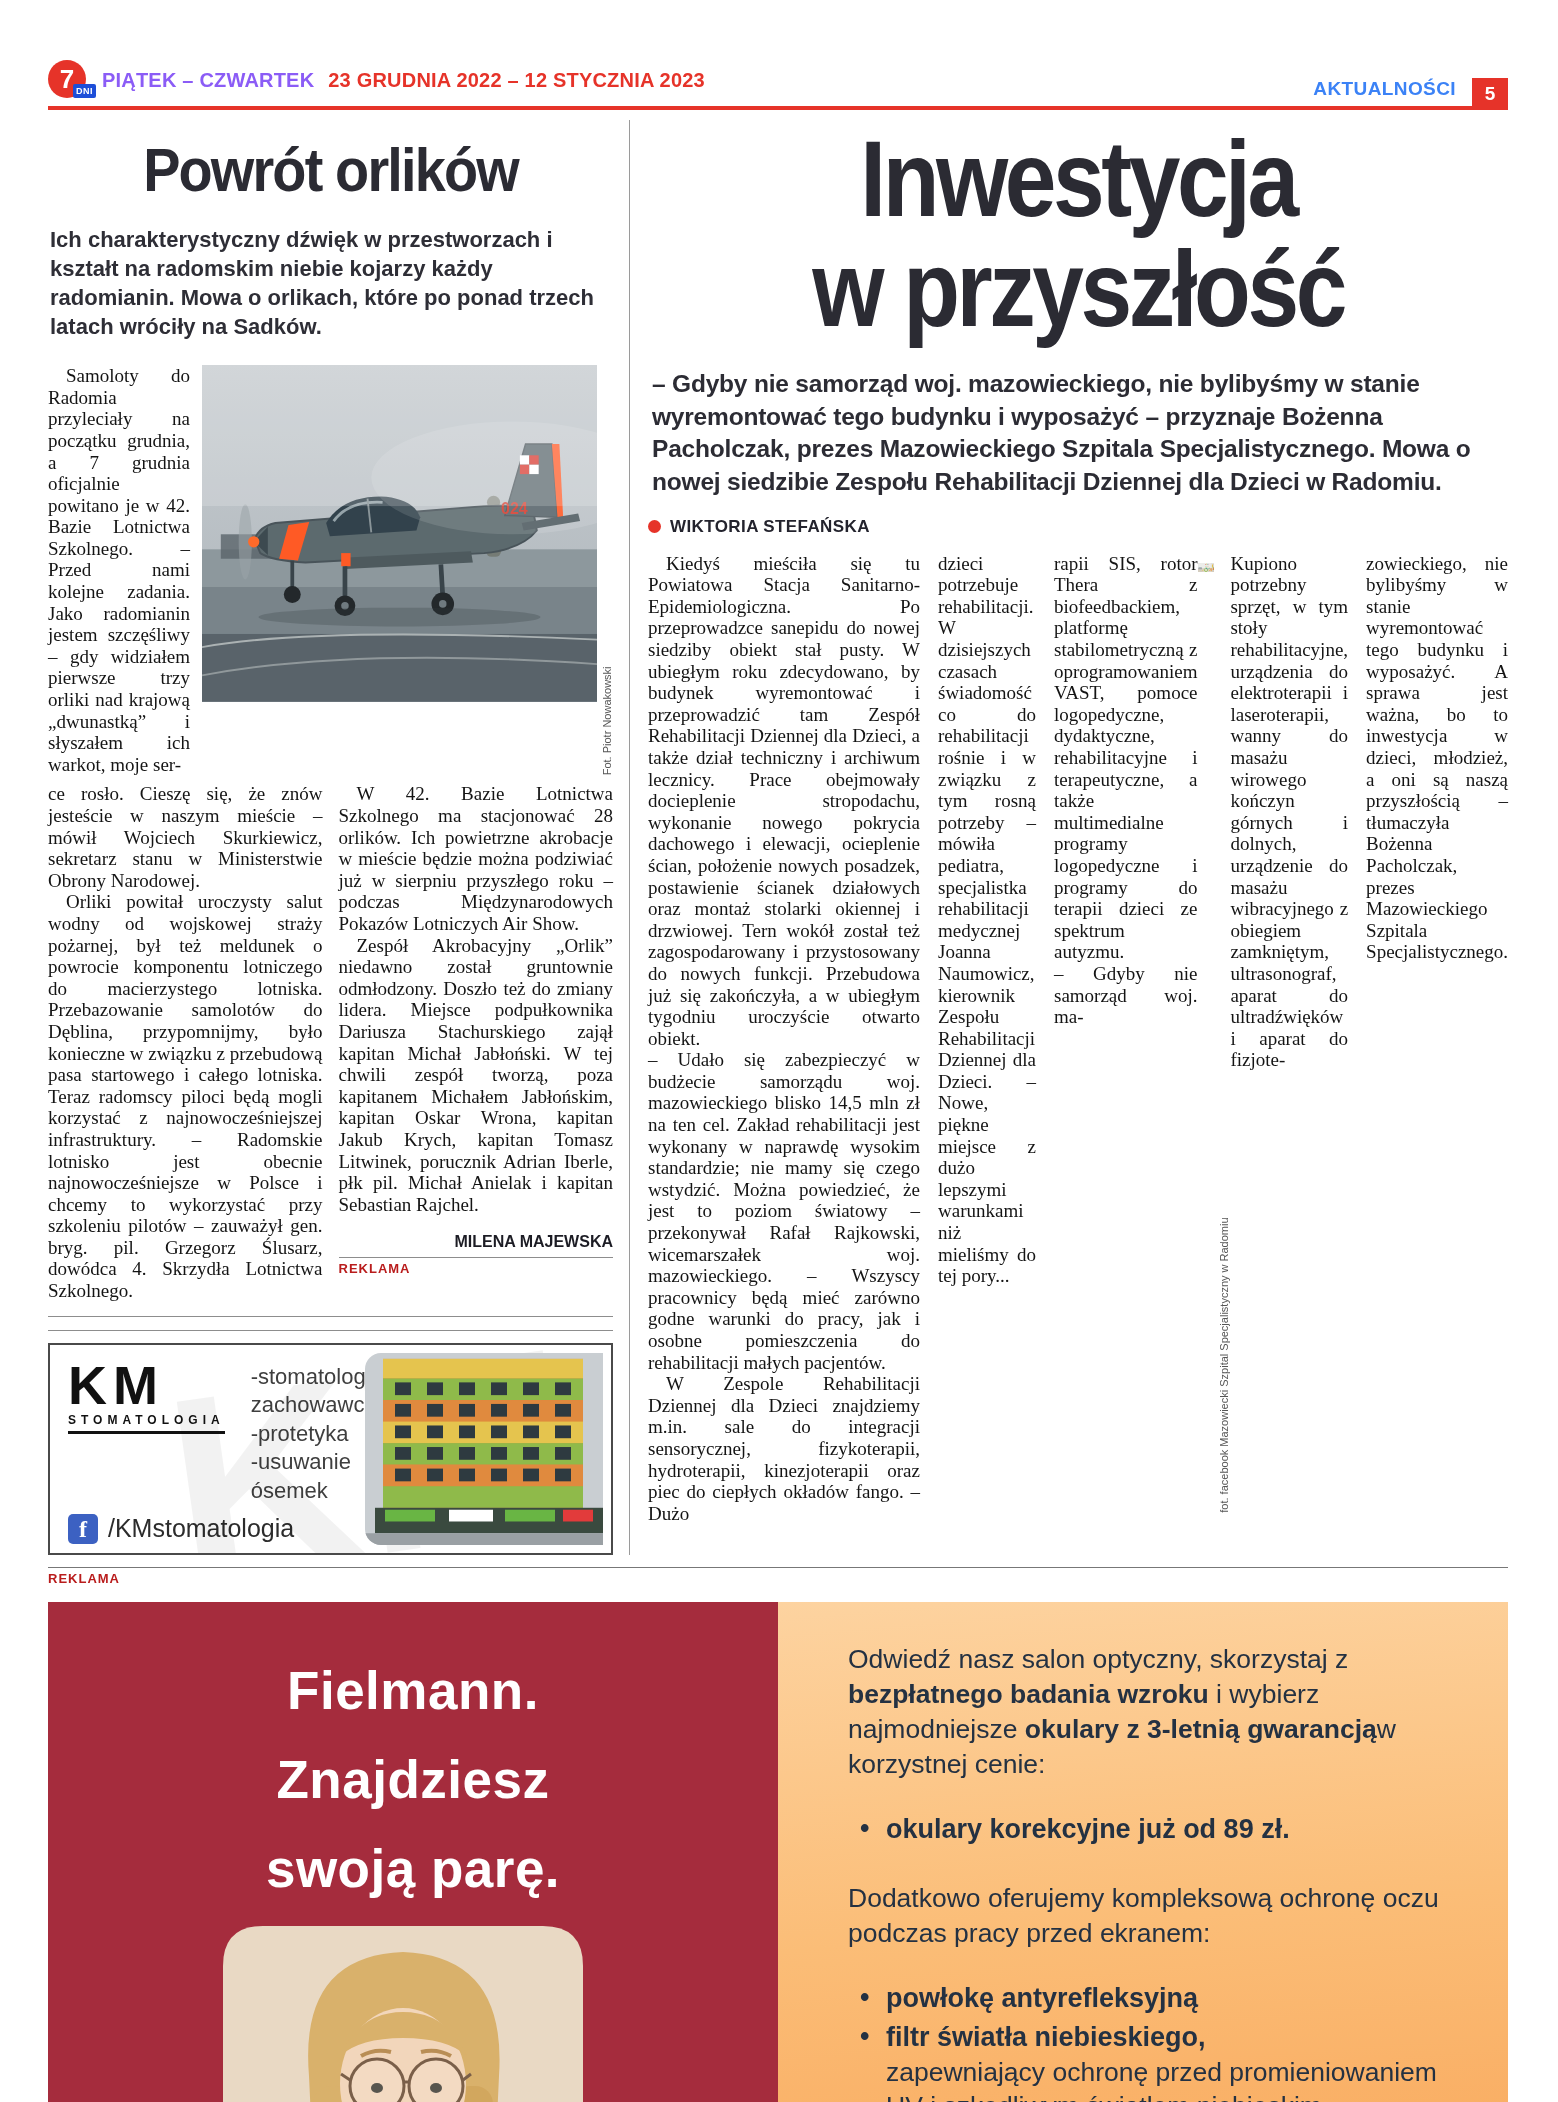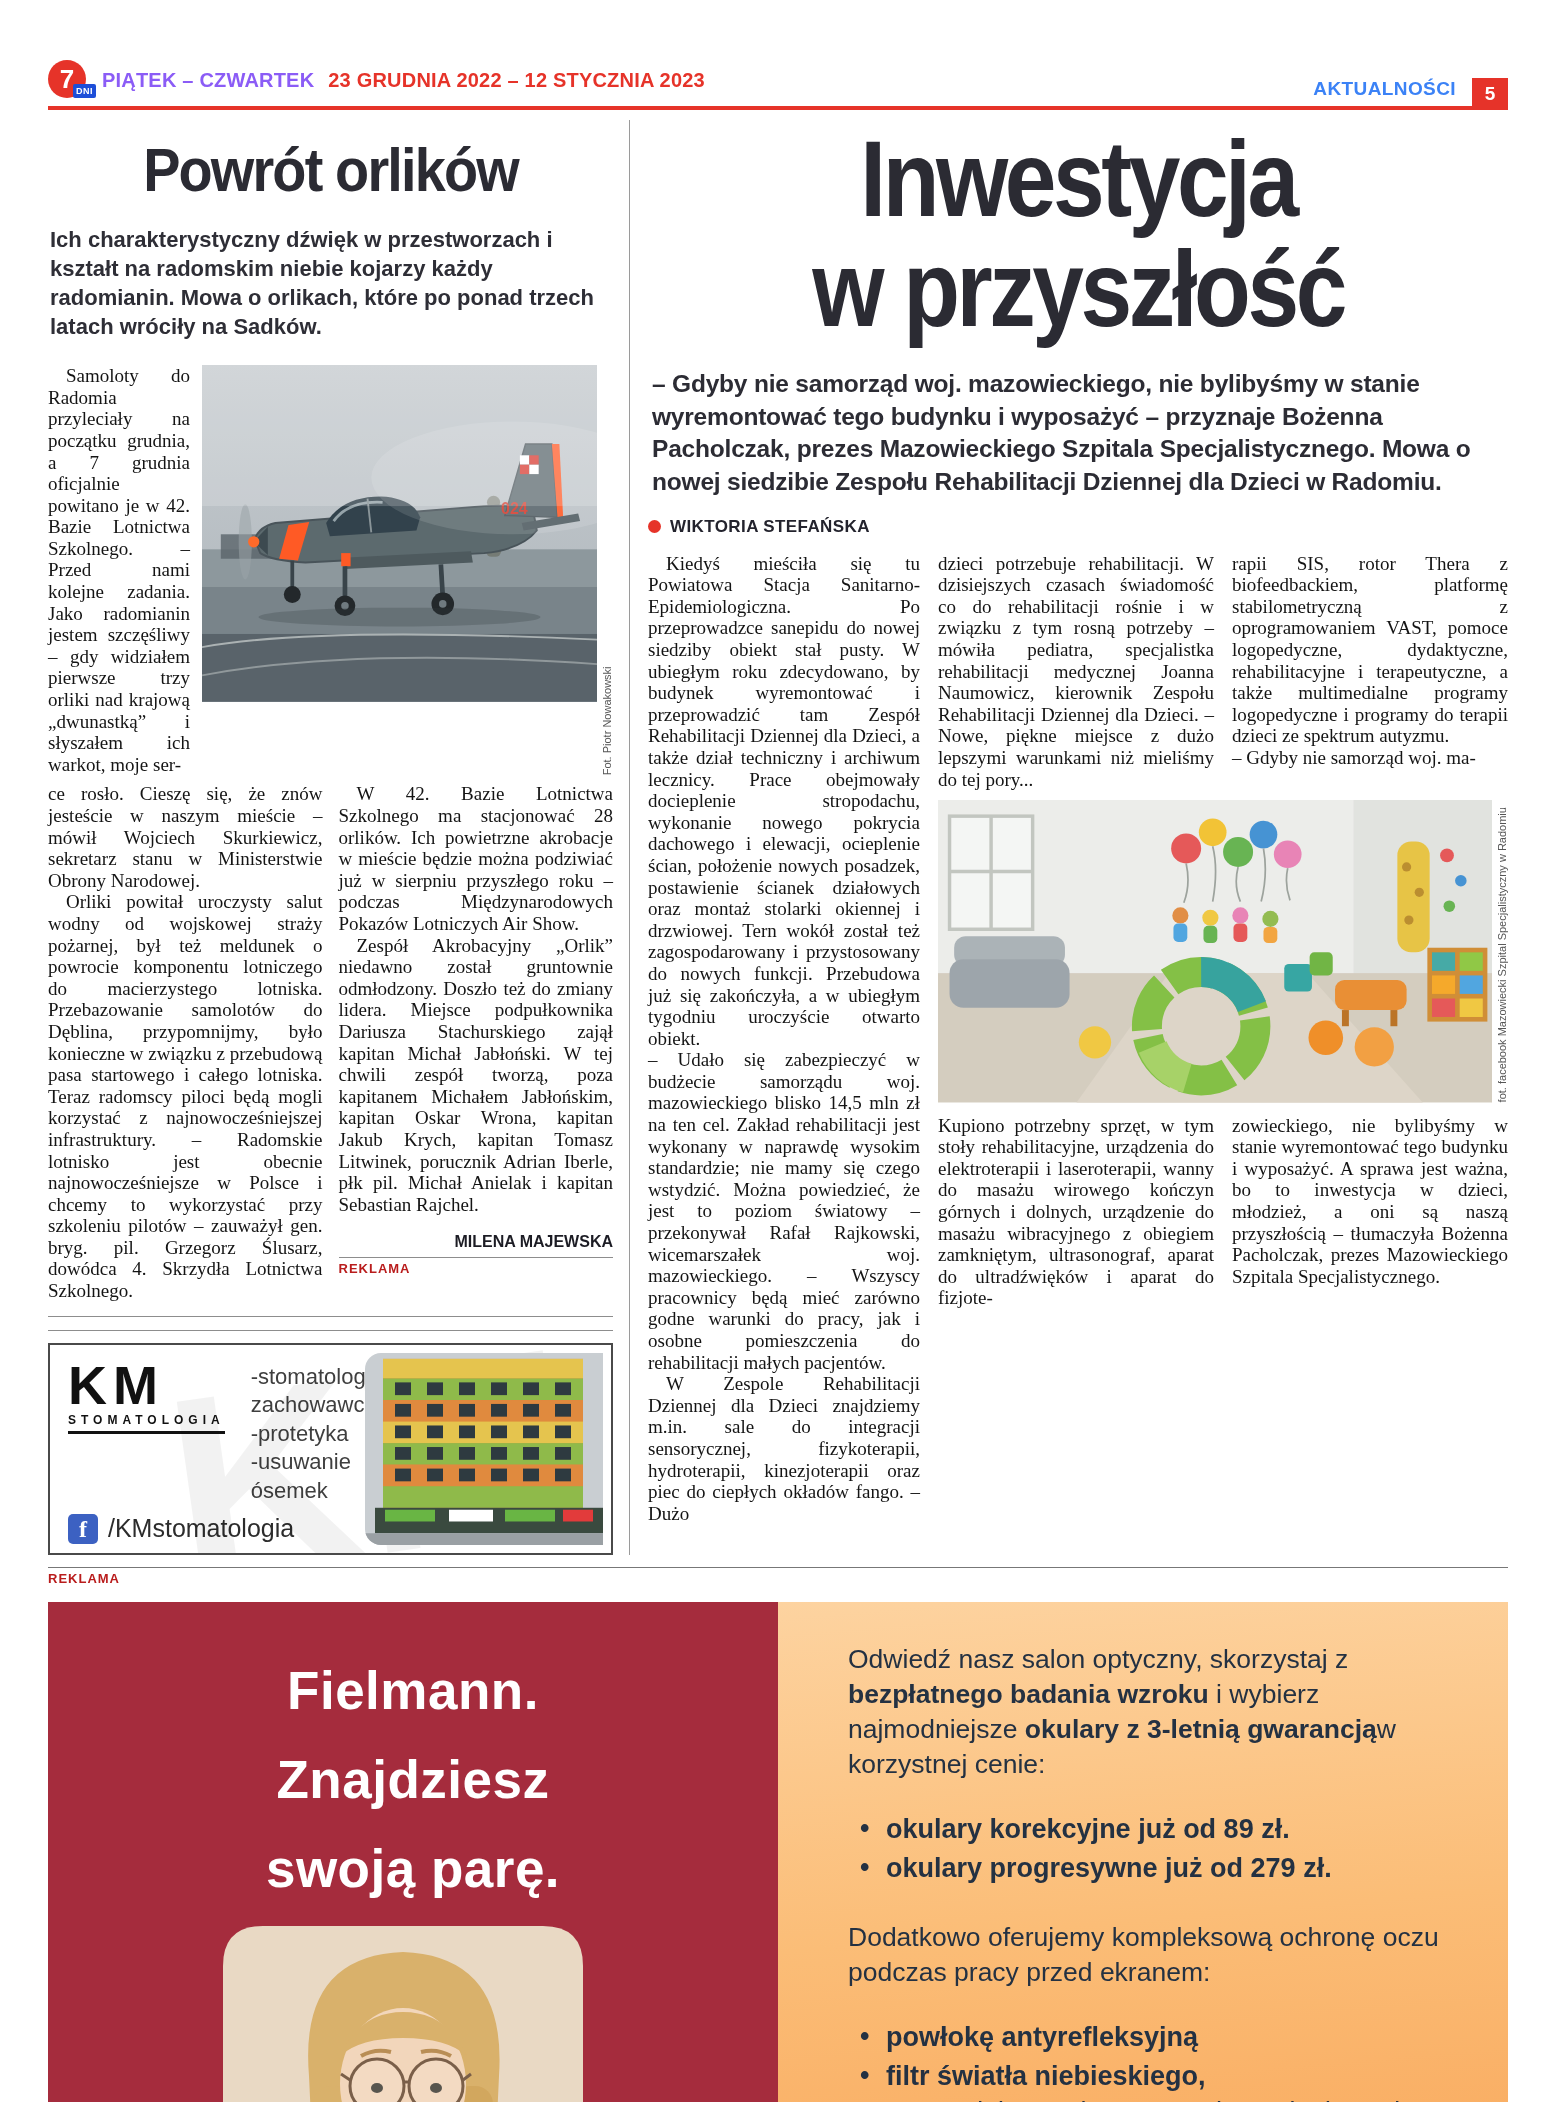--- a/index.html
+++ b/index.html
@@ -71,21 +71,21 @@
   
   h1.big-head { font:700 108px/1.02 "Liberation Sans",sans-serif; color:#2b2b33; text-align:center;
                 transform:scaleX(.86); transform-origin:center; letter-spacing:-4px; margin-top:4px; }
   .lead2 { font:600 24.5px/1.33 "Liberation Sans",sans-serif; color:#2c2c34; margin:24px 4px 18px; letter-spacing:-.2px;}
   .author-row { display:flex; align-items:center; gap:9px; margin:4px 0 16px; }
   .dot { width:13px; height:13px; border-radius:50%; background:#e63329; }
   .author-name { font:800 17px "Liberation Sans",sans-serif; color:#23232d; letter-spacing:.4px; }
   .cols-row { display:flex; gap:18px; }
   .rcol1 { width:272px; font-size:19px; line-height:21.6px; text-align:justify; }
   .rcol1 p.ind { text-indent:18px; }
-  .rcol23 { flex:1; display:flex; flex-direction:column; }
+  .rcol23 { flex:1; display:flex; flex-direction:row; }
   .r23row { display:flex; gap:18px; }
   .r23row > div { flex:1; font-size:19px; line-height:21.6px; text-align:justify; }
   .rehab-fig { position:relative; margin:10px 0 12px; padding-right:16px; }
   .rehab-fig svg { width:100%; display:block; }
   .reklama-right { border-top:1px solid #777; margin-top:12px; }
 
   
   .fielmann { display:flex; margin-top:14px; height:714px; }
   .fm-left { width:730px; background:#a52c3d; position:relative; overflow:hidden; }
   .fm-slogan { padding-top:44px; text-align:center; color:#fff;
@@ -417,21 +417,20 @@
         <path d="M208 150 q14 -8 30 -4 M268 146 q16 -4 30 4" stroke="#b98e55" stroke-width="4" fill="none"></path>
         <path d="M248 196 q2 10 -4 16 q6 4 12 0" stroke="#d8ab88" stroke-width="3" fill="none"></path>
         <path d="M228 228 q22 -8 44 0 q-22 16 -44 0" fill="#c53030"></path>
       </svg>
     </div>
     <div class="fm-right">
       <div class="fm-orange">
         <div class="fm-p"><span>Odwiedź nasz salon optyczny, skorzystaj z </span><b>bezpłatnego badania wzroku</b><span> i wybierz najmodniejsze </span><b>okulary z 3-letnią gwarancją</b><span>w korzystnej cenie:</span></div>
         <ul class="fm-ul">
           <li>okulary korekcyjne już od 89 zł.</li>
-          <li>okulary progresywne już od 279 zł.</li>
         </ul>
         <div class="fm-p fm-mid">Dodatkowo oferujemy kompleksową ochronę oczu podczas pracy przed ekranem:</div>
         <ul class="fm-ul">
           <li>powłokę antyrefleksyjną</li>
           <li>
             <span>filtr światła niebieskiego,</span>
             <div class="fm-cont">zapewniający ochronę przed promieniowaniem UV i szkodliwym światłem niebieskim</div>
           </li>
         </ul>
       </div>

